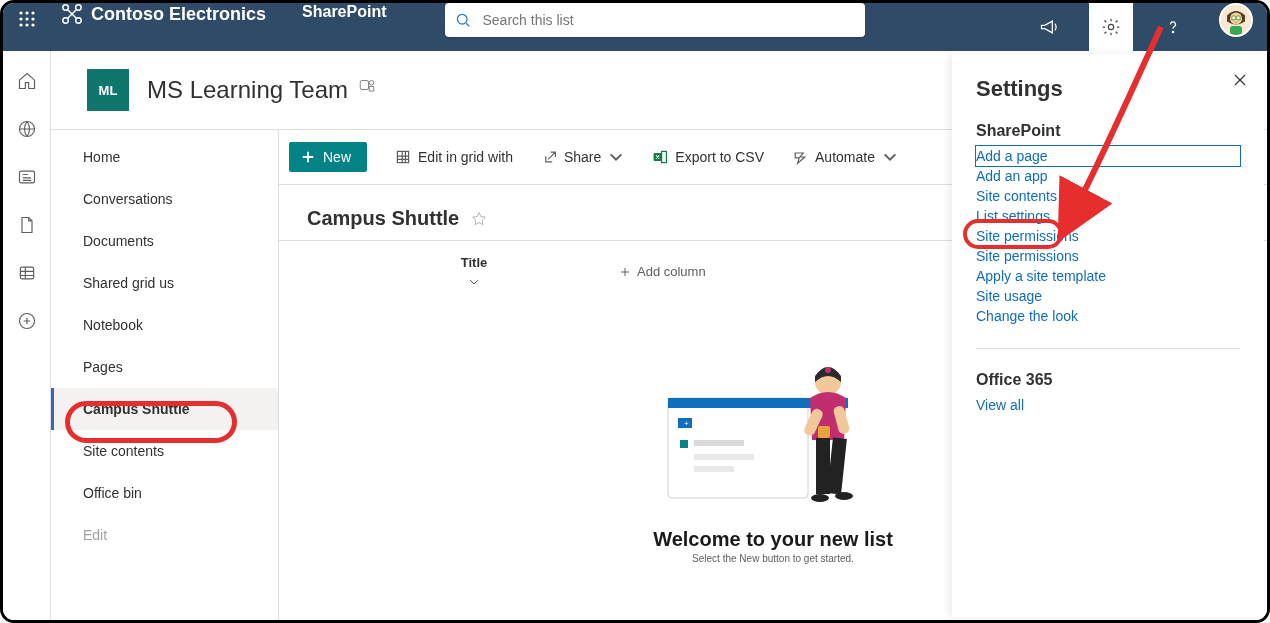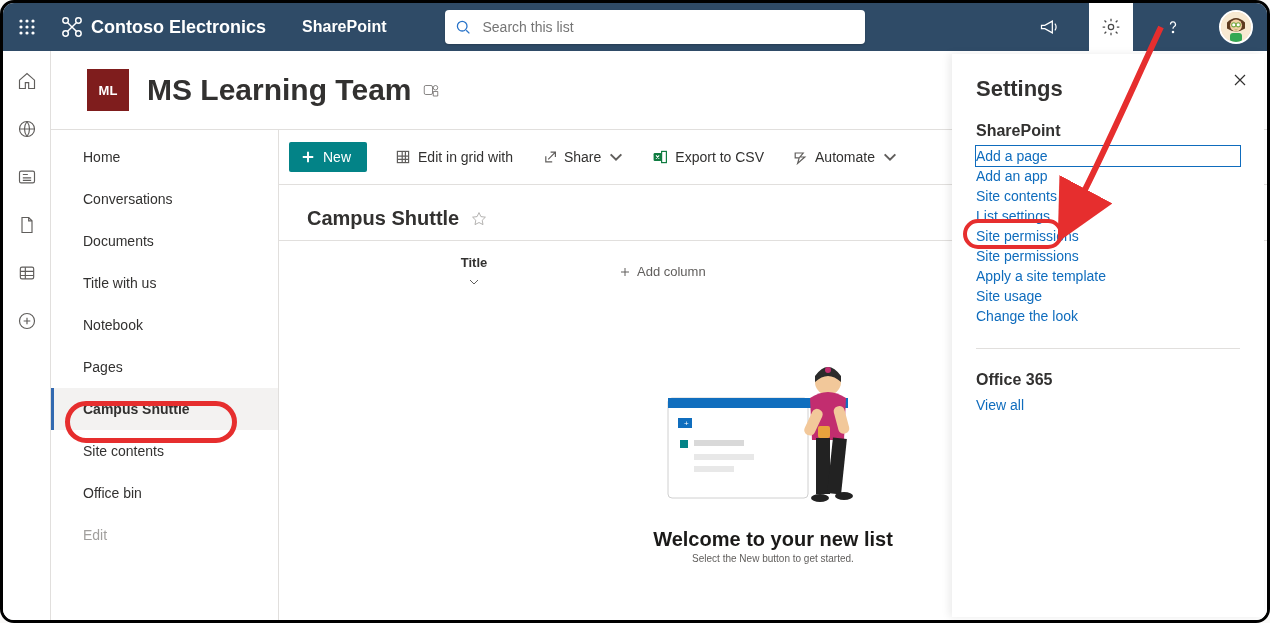--- a/index.html
+++ b/index.html
@@ -11,21 +11,21 @@
     --border:#e1dfdd;
     --bg:#ffffff;
     --rail:#ffffff;
     --red:#e62e2e;
   }
   *{box-sizing:border-box;}
   html,body{margin:0;padding:0;font-family:"Segoe UI",Arial,sans-serif;color:var(--text);background:#faf9f8;}
   body{width:1270px;height:623px;overflow:hidden;position:relative;border:3px solid #000;border-radius:14px;}
 
   
-  .header{height:48px;background:var(--header);color:#fff;display:flex;align-items:center;padding:0 8px;gap:18px;}
+  .header{height:48px;background:var(--header);color:#fff;display:flex;align-items:flex-start;padding:0 8px;gap:18px;}
   .waffle{width:32px;height:32px;display:flex;align-items:center;justify-content:center;cursor:pointer;}
   .waffle svg{width:16px;height:16px;fill:#fff;}
   .brand{display:flex;align-items:center;gap:8px;font-weight:600;font-size:18px;}
   .brand svg{width:22px;height:22px;fill:#fff;}
   .app-name{font-size:16px;font-weight:600;margin-left:18px;}
   .search{flex:0 0 420px;margin-left:40px;height:34px;background:#fff;border-radius:4px;display:flex;align-items:center;padding:0 10px;color:#666;box-shadow:0 1px 2px rgba(0,0,0,0.2);}
   .search svg{width:16px;height:16px;stroke:#2873c9;fill:none;margin-right:10px;}
   .search input{border:none;outline:none;flex:1;font-size:14px;background:transparent;}
   .header-spacer{flex:1;}
   .hicon{width:44px;height:48px;display:flex;align-items:center;justify-content:center;cursor:pointer;position:relative;}
@@ -40,22 +40,22 @@
   .rail{width:48px;background:var(--rail);border-right:1px solid var(--border);display:flex;flex-direction:column;align-items:center;padding-top:18px;gap:24px;}
   .rail-btn{width:24px;height:24px;display:flex;align-items:center;justify-content:center;cursor:pointer;}
   .rail-btn svg{width:20px;height:20px;stroke:#605e5c;fill:none;stroke-width:1.4;}
 
   
   .content{flex:1;background:#fff;display:flex;overflow:hidden;}
 
   
   .site-area{flex:1;display:flex;flex-direction:column;}
   .site-header{display:flex;align-items:center;padding:18px 24px 18px 36px;gap:18px;border-bottom:1px solid var(--border);}
-  .site-logo{width:42px;height:42px;background:#7f1d1d;color:#fff;display:flex;align-items:center;justify-content:center;font-size:13px;font-weight:600;}
-  .site-name{font-size:30px;font-weight:700;display:flex;align-items:center;gap:10px;}
+  .site-logo{width:42px;height:42px;background:#0f766e;color:#fff;display:flex;align-items:center;justify-content:center;font-size:13px;font-weight:600;}
+  .site-name{font-size:24px;font-weight:400;display:flex;align-items:flex-start;gap:10px;}
   .site-name svg{width:18px;height:18px;stroke:#605e5c;fill:none;}
   .site-header .spacer{flex:1;}
   .site-vis{font-size:13px;color:var(--muted);}
 
   .site-body{display:flex;flex:1;overflow:hidden;}
   
   .leftnav{width:228px;border-right:1px solid var(--border);padding-top:6px;}
   .leftnav .nav-item{padding:13px 20px 13px 32px;font-size:14px;color:var(--text);cursor:pointer;}
   .leftnav .nav-item.active{font-weight:600;background:#f3f2f1;border-left:3px solid #3269b0;padding-left:29px;}
   .leftnav .edit{color:#a19f9d;}
@@ -219,21 +219,21 @@
         </div>
         <div class="spacer"></div>
         <div class="site-vis">Public</div>
       </div>
 
       <div class="site-body">
         <div class="leftnav">
           <div class="nav-item">Home</div>
           <div class="nav-item">Conversations</div>
           <div class="nav-item">Documents</div>
-          <div class="nav-item">Title with us</div>
+          <div class="nav-item">Shared grid us</div>
           <div class="nav-item">Notebook</div>
           <div class="nav-item">Pages</div>
           <div class="nav-item active">Campus Shuttle</div>
           <div class="nav-item">Site contents</div>
           <div class="nav-item">Office bin</div>
           <div class="nav-item edit">Edit</div>
         </div>
 
         <div class="main">
           <div class="toolbar">

